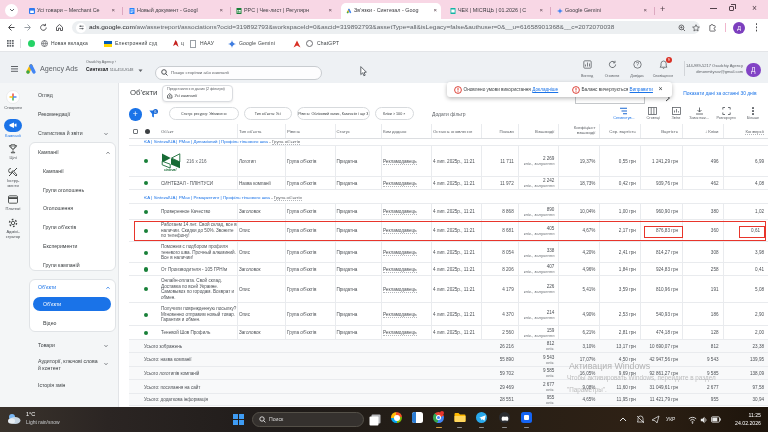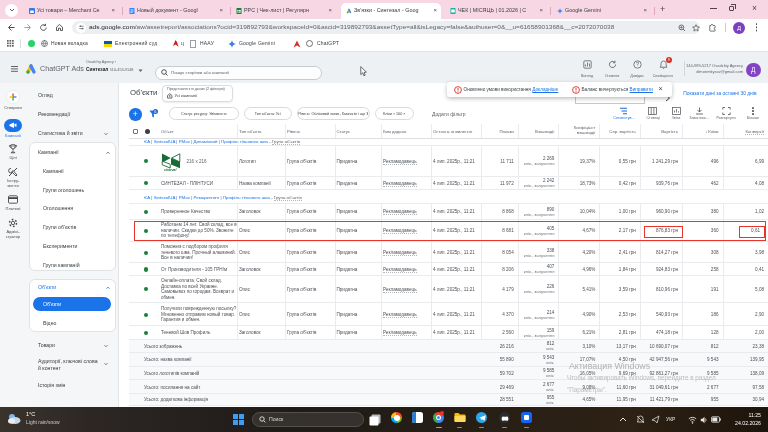--- a/index.html
+++ b/index.html
@@ -203,21 +203,21 @@
 <div class="bk" style="left:317px;">ChatGPT</div>
 </div>
 <div class="abs" style="left:0;top:50.5px;width:768px;height:1px;background:#e0e0e3;"></div>
 <div id="adshdr">
 <div class="abs" style="left:11px;top:13.5px;width:6.5px;height:1px;background:#5f6368;box-shadow:0 2.4px 0 #5f6368, 0 4.8px 0 #5f6368;"></div>
 <svg class="abs" style="left:25px;top:10.5px" width="12" height="12" viewBox="0 0 24 24">
         <line x1="6" y1="18" x2="12.3" y2="5.8" stroke="#fbbc04" stroke-width="6.8" stroke-linecap="round"></line>
         <line x1="11.7" y1="5.8" x2="18" y2="18" stroke="#4285f4" stroke-width="6.8" stroke-linecap="round"></line>
         <circle cx="6" cy="18" r="3.5" fill="#34a853"></circle>
       </svg>
-<div class="abs" style="left:40px;top:11.5px;font-size:7.2px;color:#5f6368;">ChatGPT Ads</div>
+<div class="abs" style="left:40px;top:11.5px;font-size:7.2px;color:#5f6368;">Agency Ads</div>
 <div class="abs" style="left:86px;top:8px;font-size:3.6px;color:#5f6368;">Osadchiy Agency ›</div>
 <div class="abs" style="left:86px;top:14.5px;font-size:4.8px;color:#202124;font-weight:bold;">Синтезал <span style="font-weight:normal;font-size:3.8px;color:#5f6368;">510-453-9148</span></div>
 <svg class="abs" style="left:138px;top:17px" width="5" height="4" viewBox="0 0 5 4">
         <path d="M0.5 0.5 L2.5 3 L4.5 0.5Z" fill="#5f6368"></path>
       </svg>
 <div class="abs" style="left:155px;top:13.5px;width:167px;height:14px;background:#fdfdfe;border:1px solid #c8ccd0;border-radius:7px;"></div>
 <svg class="abs" style="left:161px;top:17px" width="7" height="7" viewBox="0 0 7 7">
         <circle cx="3" cy="3" r="2.3" fill="none" stroke="#3c4043" stroke-width="0.9"></circle>
         <path d="M4.7 4.7 L6.5 6.5" stroke="#3c4043" stroke-width="0.9"></path>
       </svg>

